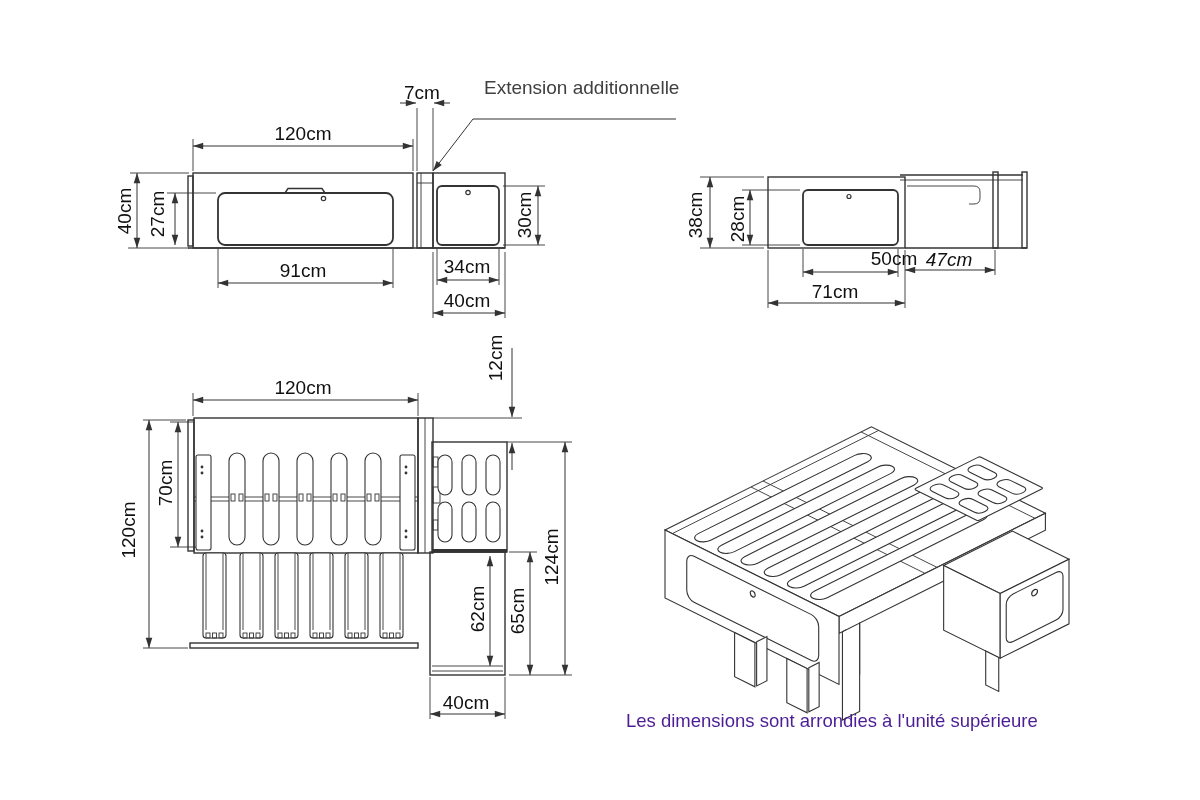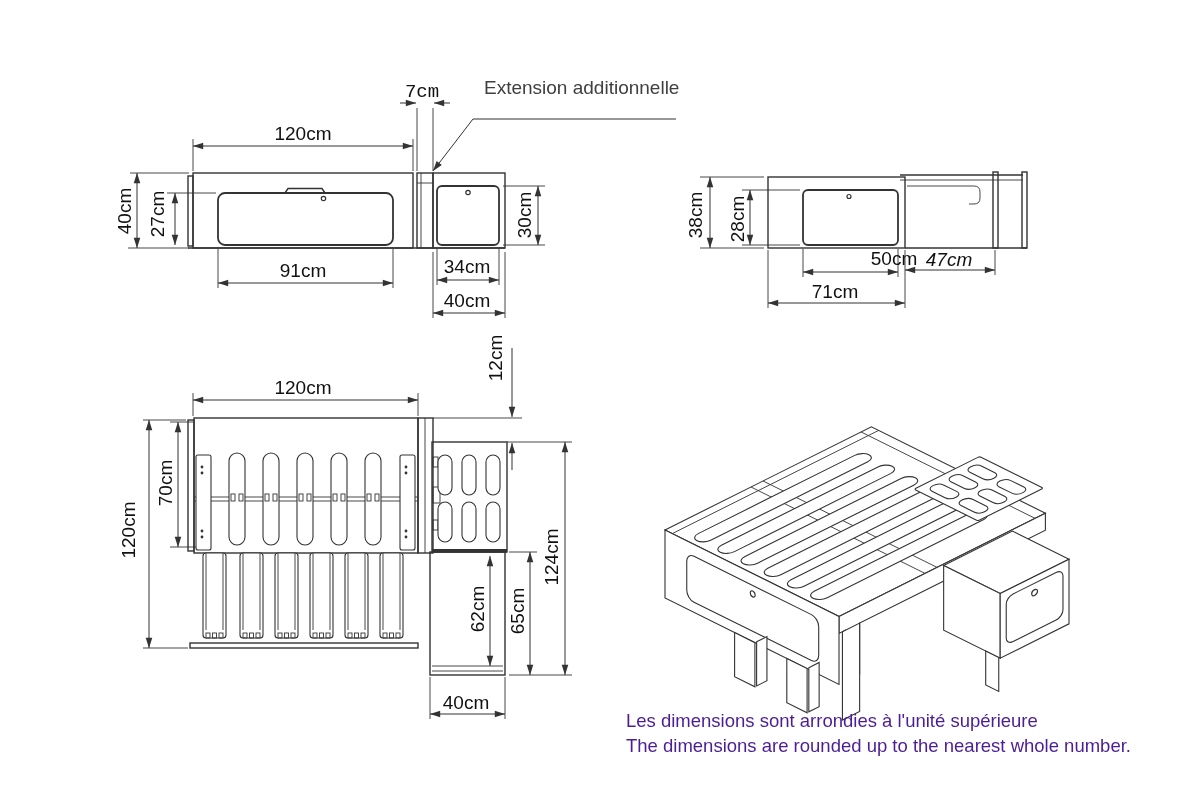--- a/index.html
+++ b/index.html
@@ -289,21 +289,21 @@
       <g transform="matrix(1.72,-0.86,0,1.7,897,645.2)">
         <rect class="olw" x="60" y="0" width="40" height="38"></rect>
         <rect class="olw" x="63.5" y="4" width="33" height="28" rx="4"></rect>
         <circle class="hole" cx="80" cy="9.5" r="1.7"></circle>
       </g>
     </g>
   </g>
 </svg>
 
 <span class="dim" style="left:303px;top:133px;">120cm</span>
-<span class="dim" style="left:422px;top:92px;font-family:Liberation Mono, monospace;">7cm</span>
+<span class="dim" style="left:422px;top:92px;">7cm</span>
 <span class="dim v" style="left:124px;top:211px;">40cm</span>
 <span class="dim v" style="left:157px;top:214px;">27cm</span>
 <span class="dim" style="left:303px;top:270px;text-align:right;">91cm</span>
 <span class="dim" style="left:467px;top:266px;">34cm</span>
 <span class="dim v" style="left:524px;top:215px;">30cm</span>
 <span class="dim" style="left:467px;top:300px;">40cm</span>
 
 <div class="callout" style="left:484px;top:77px;">
   <div>Extension additionnelle</div>
 </div>
@@ -318,16 +318,15 @@
 <span class="dim v" style="left:495px;top:358px;">12cm</span>
 <span class="dim v" style="left:128px;top:530px;">120cm</span>
 <span class="dim v" style="left:165px;top:483px;">70cm</span>
 <span class="dim v" style="left:551px;top:557px;">124cm</span>
 <span class="dim v" style="left:477px;top:609px;">62cm</span>
 <span class="dim v" style="left:517px;top:611px;">65cm</span>
 <span class="dim" style="left:466px;top:702px;">40cm</span>
 
 <div class="footer-note" style="left:626px;top:709px;">
   <div>Les dimensions sont arrondies à l'unité supérieure</div>
-  <div>The dimensions are rounded up to the nearest whole number.</div>
 </div>
 
 </div>
 
 </body></html>

